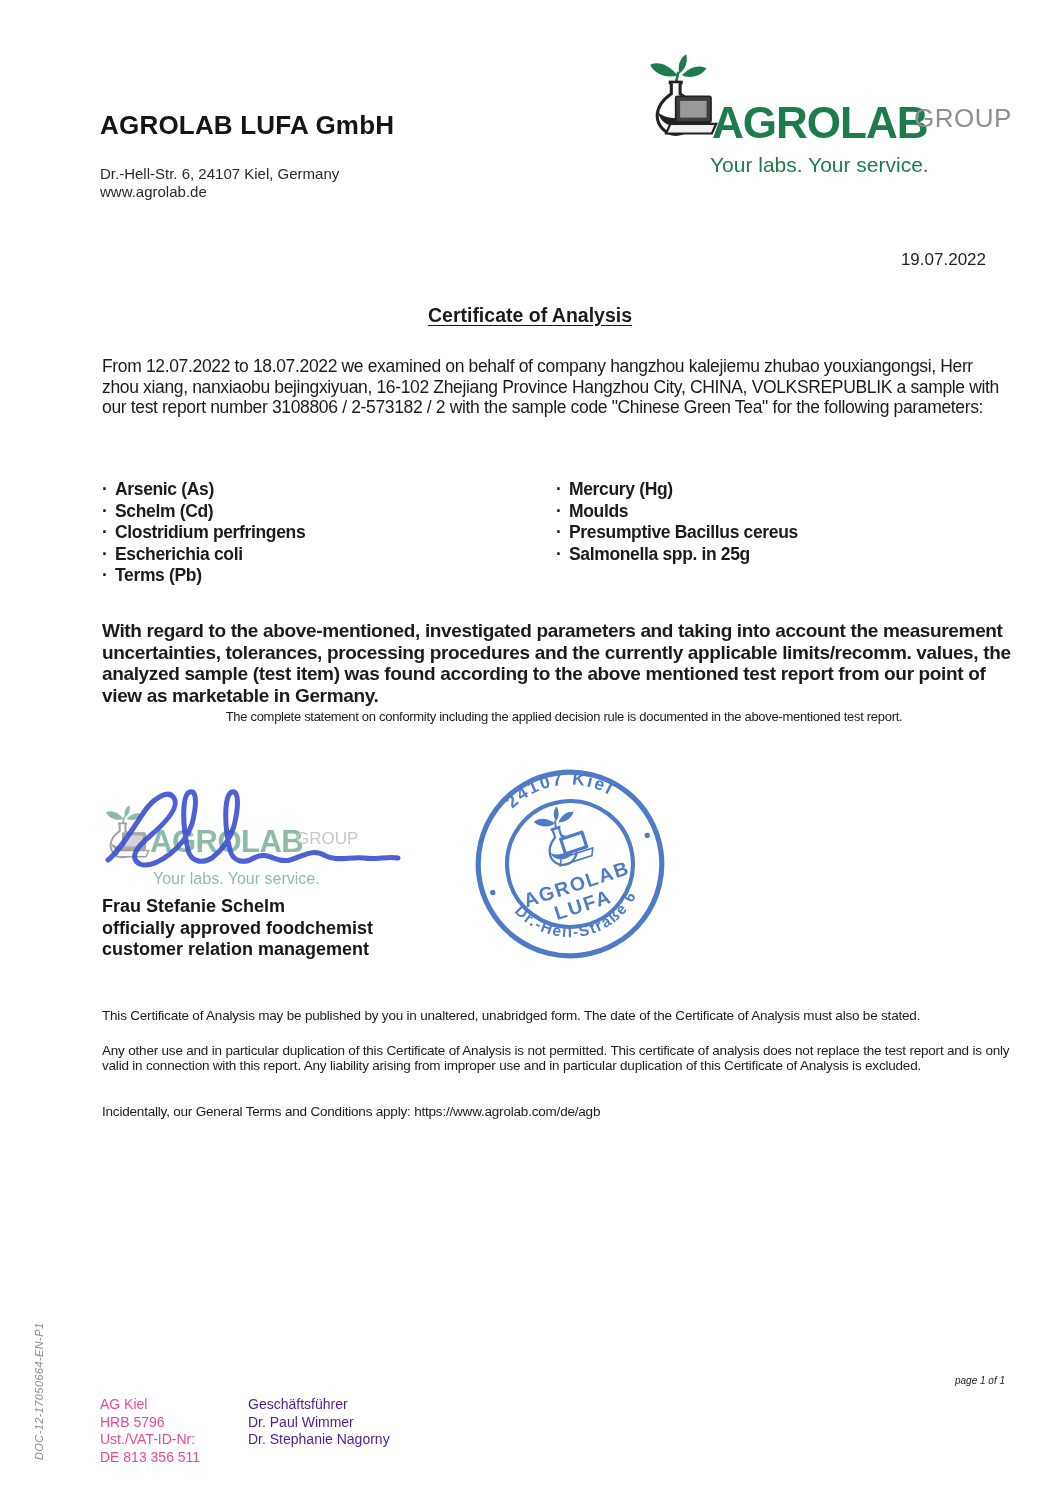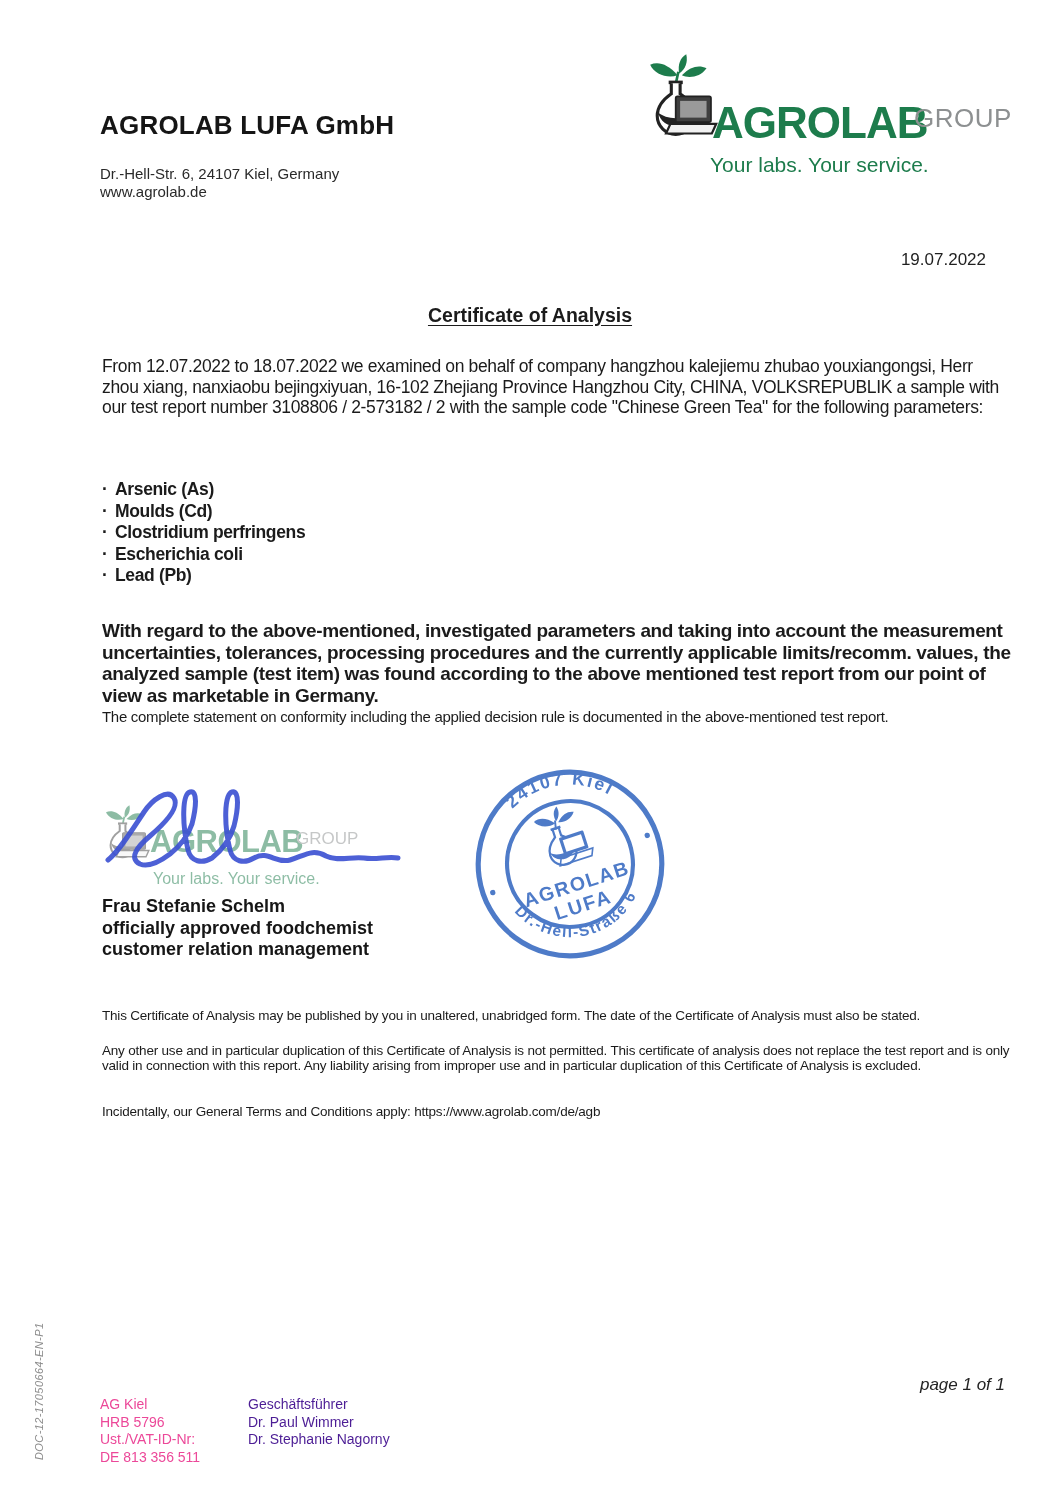--- a/index.html
+++ b/index.html
@@ -28,37 +28,37 @@
   .doc-title span{font-size:19.5px;font-weight:bold;text-decoration:underline;text-underline-offset:3px;}
 
   .intro{left:102px;top:356px;width:902px;font-size:17.5px;line-height:20.5px;letter-spacing:-.35px;}
 
   .params{left:102px;top:479px;width:440px;}
   .params.right-col{left:556px;}
   .params div{font-size:17.5px;font-weight:bold;line-height:21.6px;letter-spacing:-.35px;padding-left:13px;position:relative;}
   .params div::before{content:"\00B7";position:absolute;left:0;top:0;font-weight:bold;}
 
   .concl-bold{left:102px;top:620px;width:912px;font-size:19px;font-weight:bold;line-height:21.6px;letter-spacing:-.35px;}
-  .concl-normal{left:102px;top:708px;width:908px;font-size:15px;line-height:18px;letter-spacing:-.3px;}
+  .concl-normal{left:110px;top:708px;width:908px;font-size:13px;line-height:18px;letter-spacing:-.3px;text-align:center;}
 
   
   .watermark{left:100px;top:780px;width:270px;height:122px;opacity:.5;}
   .wm-brand{left:50px;top:44px;font-size:31px;font-weight:bold;letter-spacing:-.5px;}
   .wm-suffix{left:196px;top:49px;font-size:17px;}
   .wm-tagline{left:53px;top:90px;font-size:16px;}
   .signature-svg{left:98px;top:780px;}
   .signatory{left:102px;top:896px;font-size:18px;font-weight:bold;line-height:21.5px;color:#161616;}
 
   .stamp{left:472px;top:766px;width:196px;height:196px;transform:rotate(-8deg);opacity:.92;}
 
   .legal-1{left:102px;top:1008px;width:914px;font-size:13.5px;line-height:15px;letter-spacing:-.2px;}
   .legal-2{left:102px;top:1043px;width:914px;font-size:13.5px;line-height:15px;letter-spacing:-.2px;}
   .legal-3{left:102px;top:1104px;width:914px;font-size:13.5px;line-height:15px;letter-spacing:-.2px;}
 
-  .page-ind{right:55px;top:1375px;font-size:17px;font-style:italic;color:#242424;}
+  .page-ind{right:55px;top:1375px;font-size:10px;font-style:italic;color:#242424;}
 
   .foot-col1{left:100px;top:1396px;font-size:14px;line-height:17.5px;color:#ec4899;}
   .foot-col2{left:248px;top:1396px;font-size:14px;line-height:17.5px;color:#4c1d95;}
 
   .doc-code{left:33px;top:1460px;transform:rotate(-90deg);transform-origin:0 0;
     font-size:11px;font-style:italic;color:#8d8d8d;letter-spacing:.4px;white-space:nowrap;}
 
   .green{color:#1d7c4c;}
   .gray{color:#8d9091;}
 </style>
@@ -93,24 +93,30 @@
 
   <div class="abs date">19.07.2022</div>
   <div class="abs doc-title">
     <span>Certificate of Analysis</span>
   </div>
 
   <div class="abs intro">From 12.07.2022 to 18.07.2022 we examined on behalf of company hangzhou kalejiemu zhubao youxiangongsi, Herr zhou xiang, nanxiaobu bejingxiyuan, 16-102 Zhejiang Province Hangzhou City, CHINA, VOLKSREPUBLIK a sample with our test report number 3108806 / 2-573182 / 2 with the sample code "Chinese Green Tea" for the following parameters:</div>
 
   <div class="abs params">
     <div>Arsenic (As)</div>
-    <div>Moulds (Cd)</div>
+    <div>Schelm (Cd)</div>
     <div>Clostridium perfringens</div>
     <div>Escherichia coli</div>
-    <div>Lead (Pb)</div>
+    <div>Terms (Pb)</div>
+  </div>
+  <div class="abs params right-col">
+    <div>Mercury (Hg)</div>
+    <div>Moulds</div>
+    <div>Presumptive Bacillus cereus</div>
+    <div>Salmonella spp. in 25g</div>
   </div>
 
   <div class="abs concl-bold">With regard to the above-mentioned, investigated parameters and taking into account the measurement uncertainties, tolerances, processing procedures and the currently applicable limits/recomm. values, the analyzed sample (test item) was found according to the above mentioned test report from our point of view as marketable in Germany.</div>
   <div class="abs concl-normal">The complete statement on conformity including the applied decision rule is documented in the above-mentioned test report.</div>
 
   <div class="abs watermark">
     <svg class="abs" style="left:2px;top:16px;" width="48" height="78" viewBox="0 0 84 104">
       <path d="M40 22 C38 12 41 4 48 0 C50 9 47 17 40 22 Z" fill="#1d7c4c"></path>
       <path d="M38 24 C27 11 16 8 7 12 C12 23 27 28 38 24 Z" fill="#1d7c4c"></path>
       <path d="M43 24 C53 14 62 12 71 16 C64 26 51 28 43 24 Z" fill="#1d7c4c"></path>

